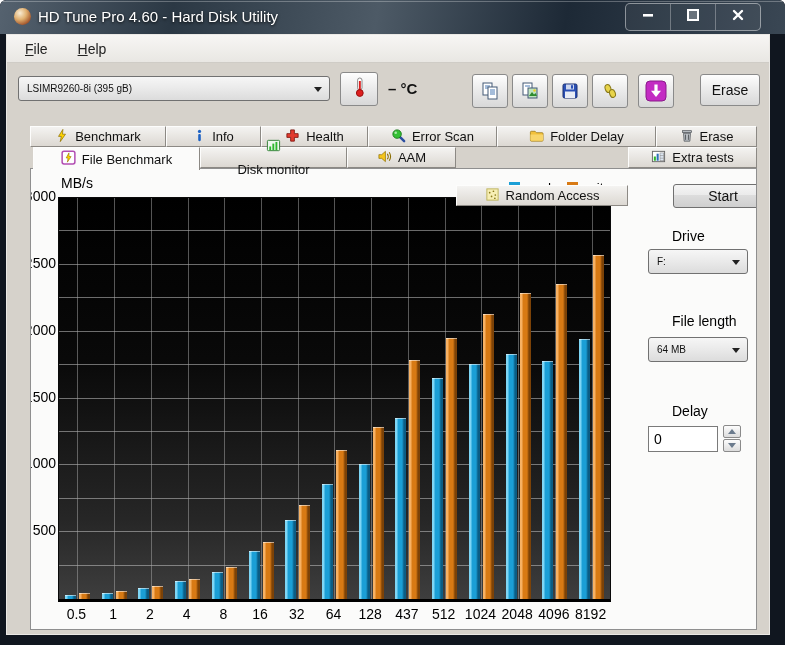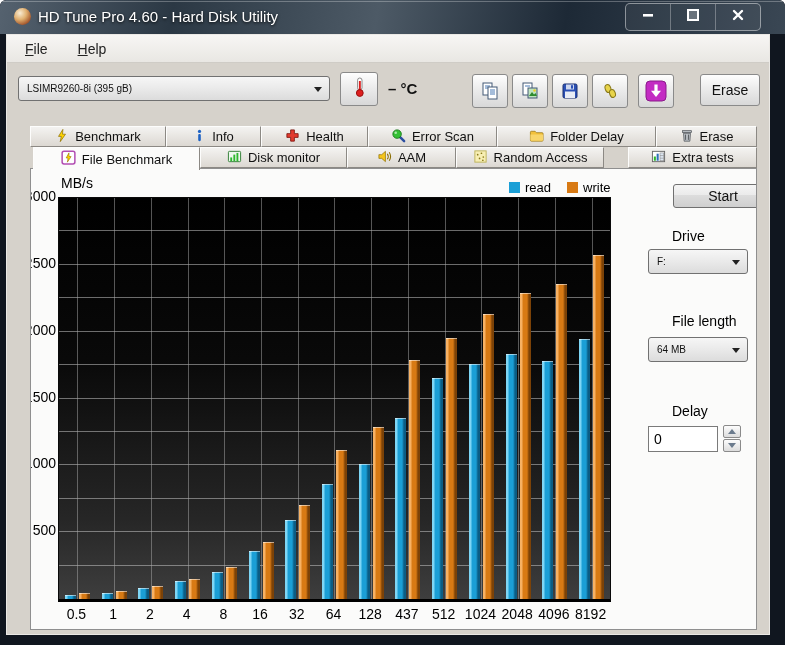--- a/index.html
+++ b/index.html
@@ -224,38 +224,38 @@
         </div>
       </div>
     <div class="tabs-row" id="tabs-row2" style="top:113px;">
         <div class="tab active" style="left: 27px; width: 167px;">
           <span class="tab-icon"><svg width="15" height="15" viewBox="0 0 16 16">
               <rect x="1.2" y="1.2" width="13.6" height="13.6" rx="2" fill="#fff" stroke="#b24db2" stroke-width="1.6"></rect>
               <path d="M8.5 3 L5.5 8.5 H7.5 L6.8 13 L10.8 7 H8.6 Z" fill="#ffd400" stroke="#8a6d00" stroke-width="0.6"></path>
             </svg></span>
           <span class="tab-label">File Benchmark</span>
         </div>
-        <div class="tab" style="left: 194px; width: 147px;">
+        <div class="tab" style="left: 194px; width: 147px; flex-direction: column;">
           <span class="tab-icon"><svg width="15" height="15" viewBox="0 0 16 16">
               <rect x="1.5" y="2.5" width="13" height="11" rx="1" fill="#eef7ee" stroke="#2e7d32"></rect>
               <rect x="3.5" y="9" width="2" height="4" fill="#2eb82e"></rect>
               <rect x="6.8" y="6" width="2" height="7" fill="#2eb82e"></rect>
               <rect x="10.1" y="4.2" width="2" height="8.8" fill="#2eb82e"></rect>
             </svg></span>
           <span class="tab-label">Disk monitor</span>
         </div>
         <div class="tab" style="left: 341px; width: 109px;">
           <span class="tab-icon"><svg width="15" height="15" viewBox="0 0 16 16">
               <path d="M2 6 h3 l4-3.5 v11 L5 10 H2 Z" fill="#f5c51d" stroke="#8a6d00" stroke-width="0.7"></path>
               <path d="M11 5 q2 3 0 6" stroke="#8a6d00" fill="none" stroke-width="1.1"></path>
               <path d="M13 3.5 q3 4.5 0 9" stroke="#8a6d00" fill="none" stroke-width="1.1"></path>
             </svg></span>
           <span class="tab-label">AAM</span>
         </div>
-        <div class="tab" style="left: 450px; width: 148px;">
+        <div class="tab" style="left: 450px; width: 172px; margin-top: 38px;">
           <span class="tab-icon"><svg width="15" height="15" viewBox="0 0 16 16">
               <rect x="2" y="2" width="12" height="12" fill="#f7eeb4" stroke="#bdb25a"></rect>
               <circle cx="5" cy="6" r="0.9" fill="#8a7a1a"></circle>
               <circle cx="9" cy="4.5" r="0.9" fill="#8a7a1a"></circle>
               <circle cx="7" cy="10" r="0.9" fill="#8a7a1a"></circle>
               <circle cx="11" cy="8.5" r="0.9" fill="#8a7a1a"></circle>
               <circle cx="10.5" cy="12" r="0.9" fill="#8a7a1a"></circle>
             </svg></span>
           <span class="tab-label">Random Access</span>
         </div>

